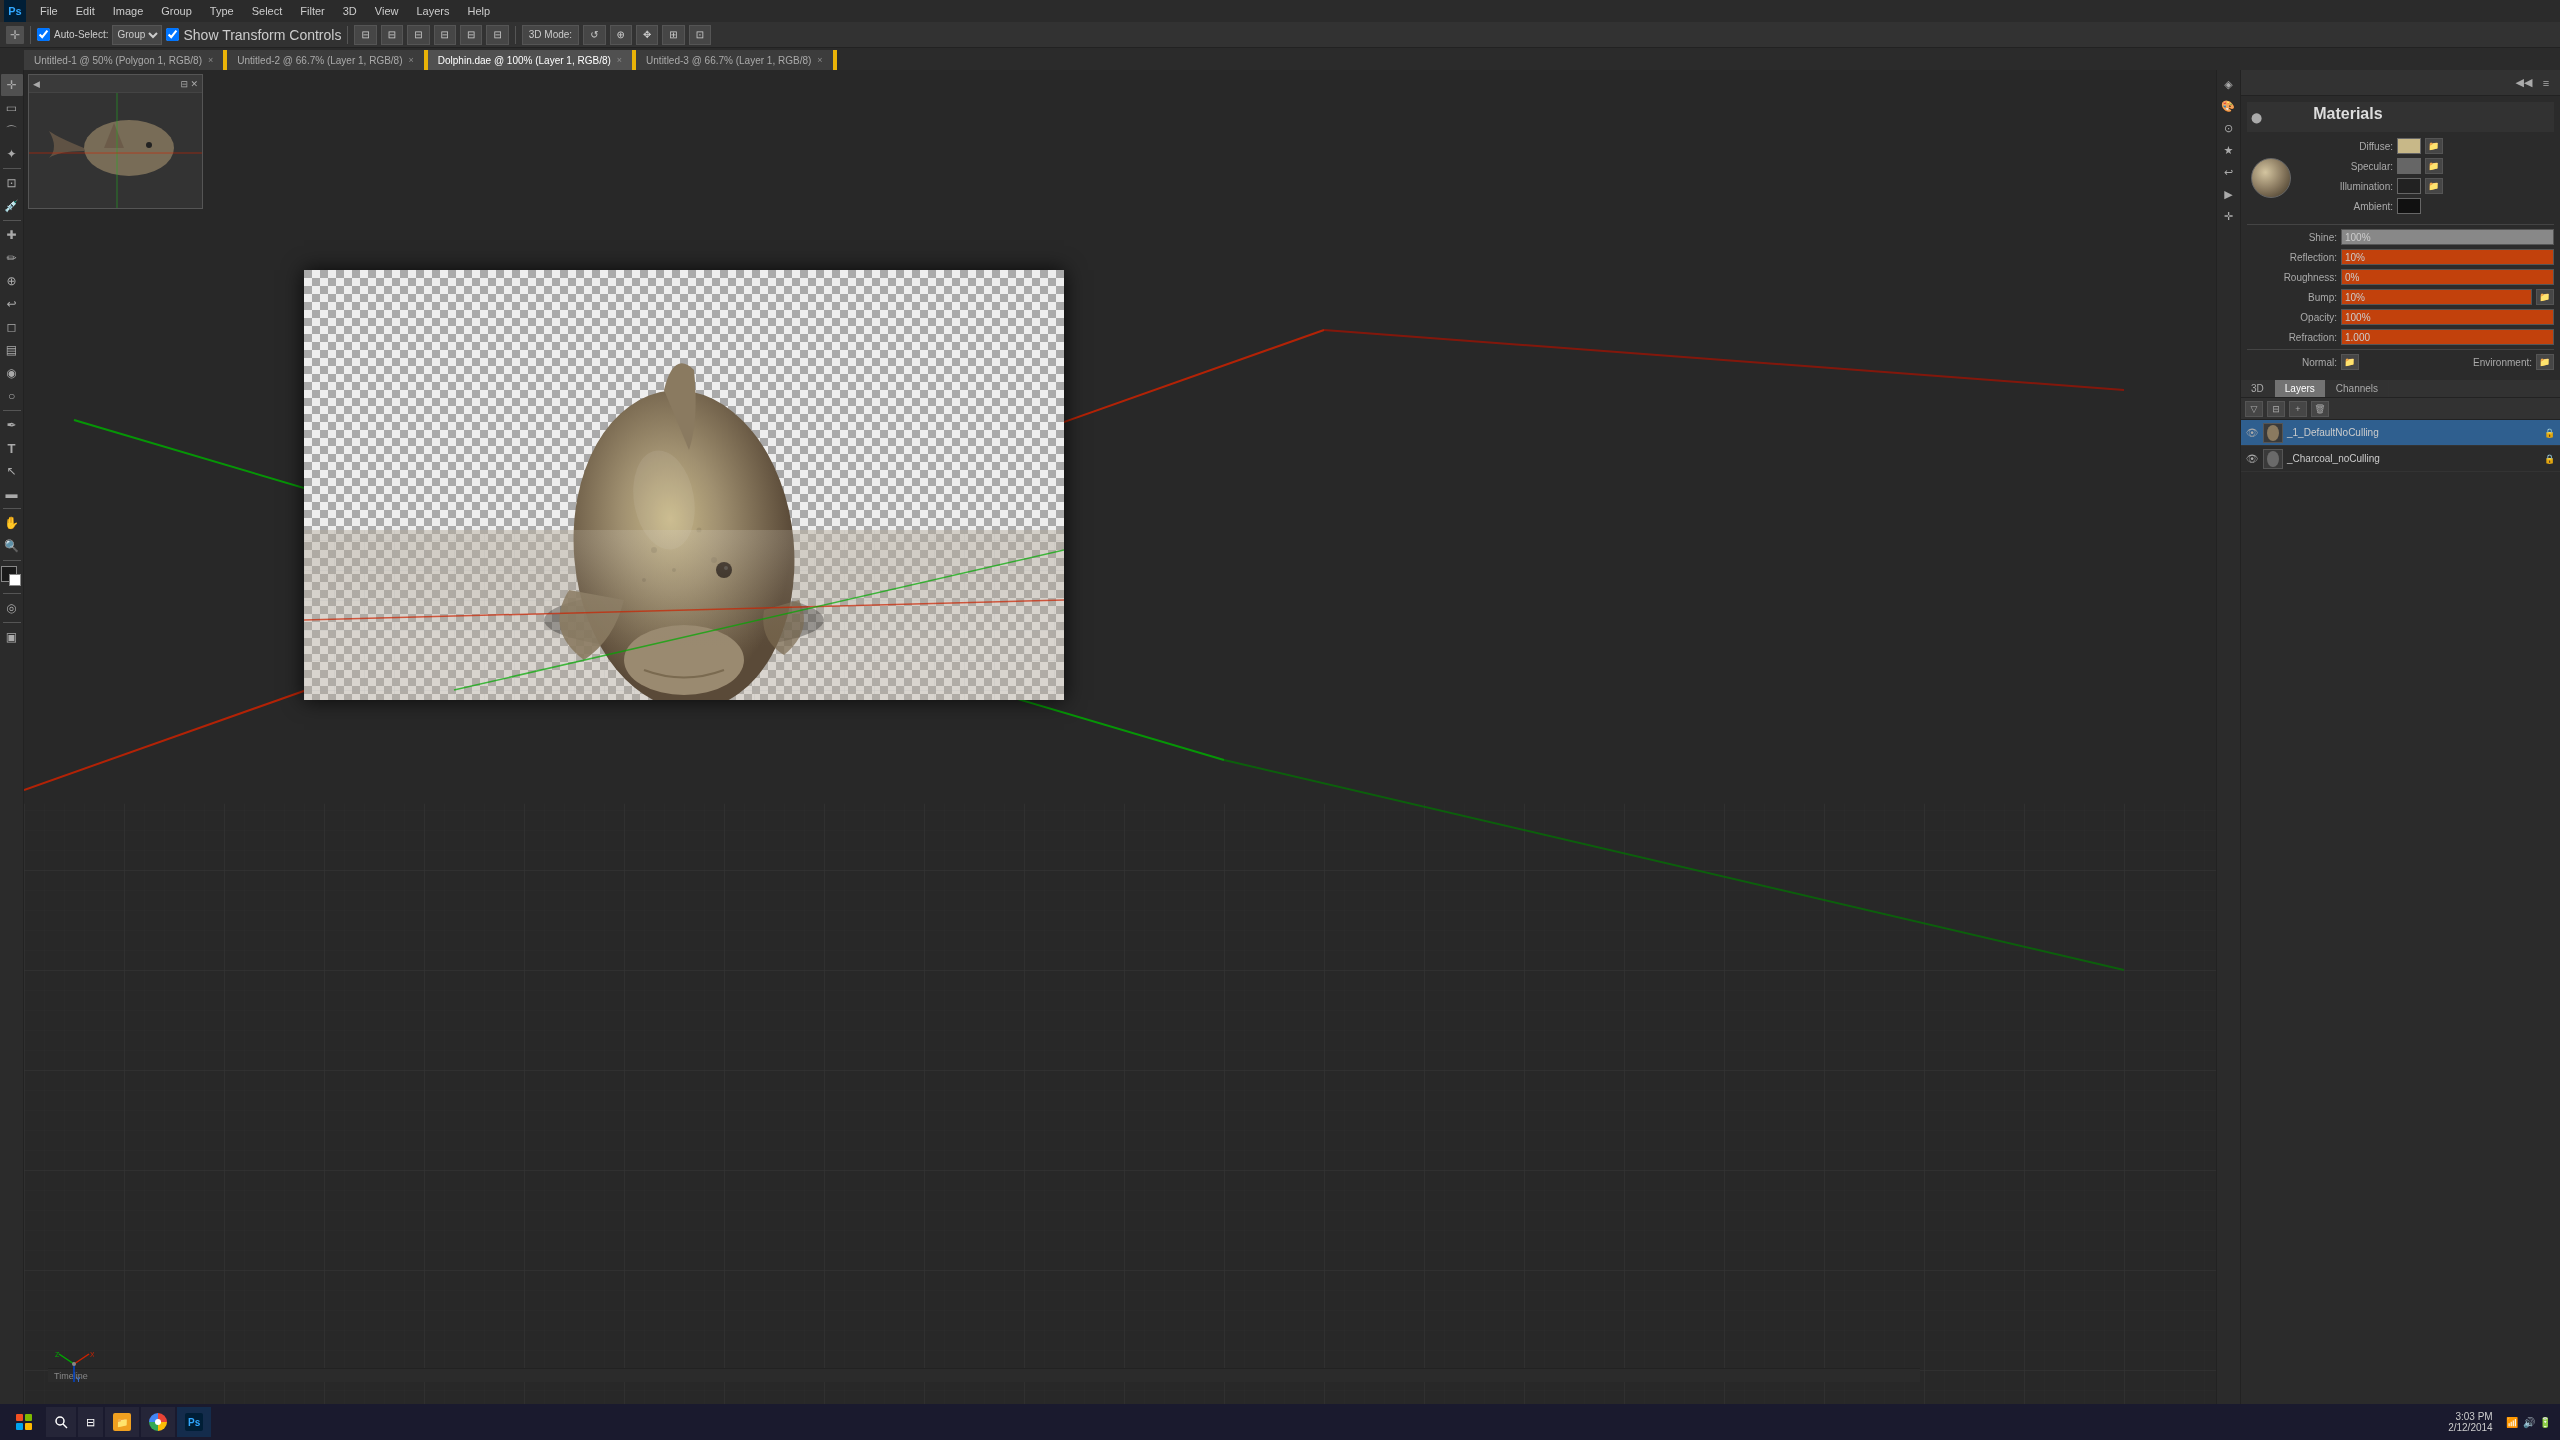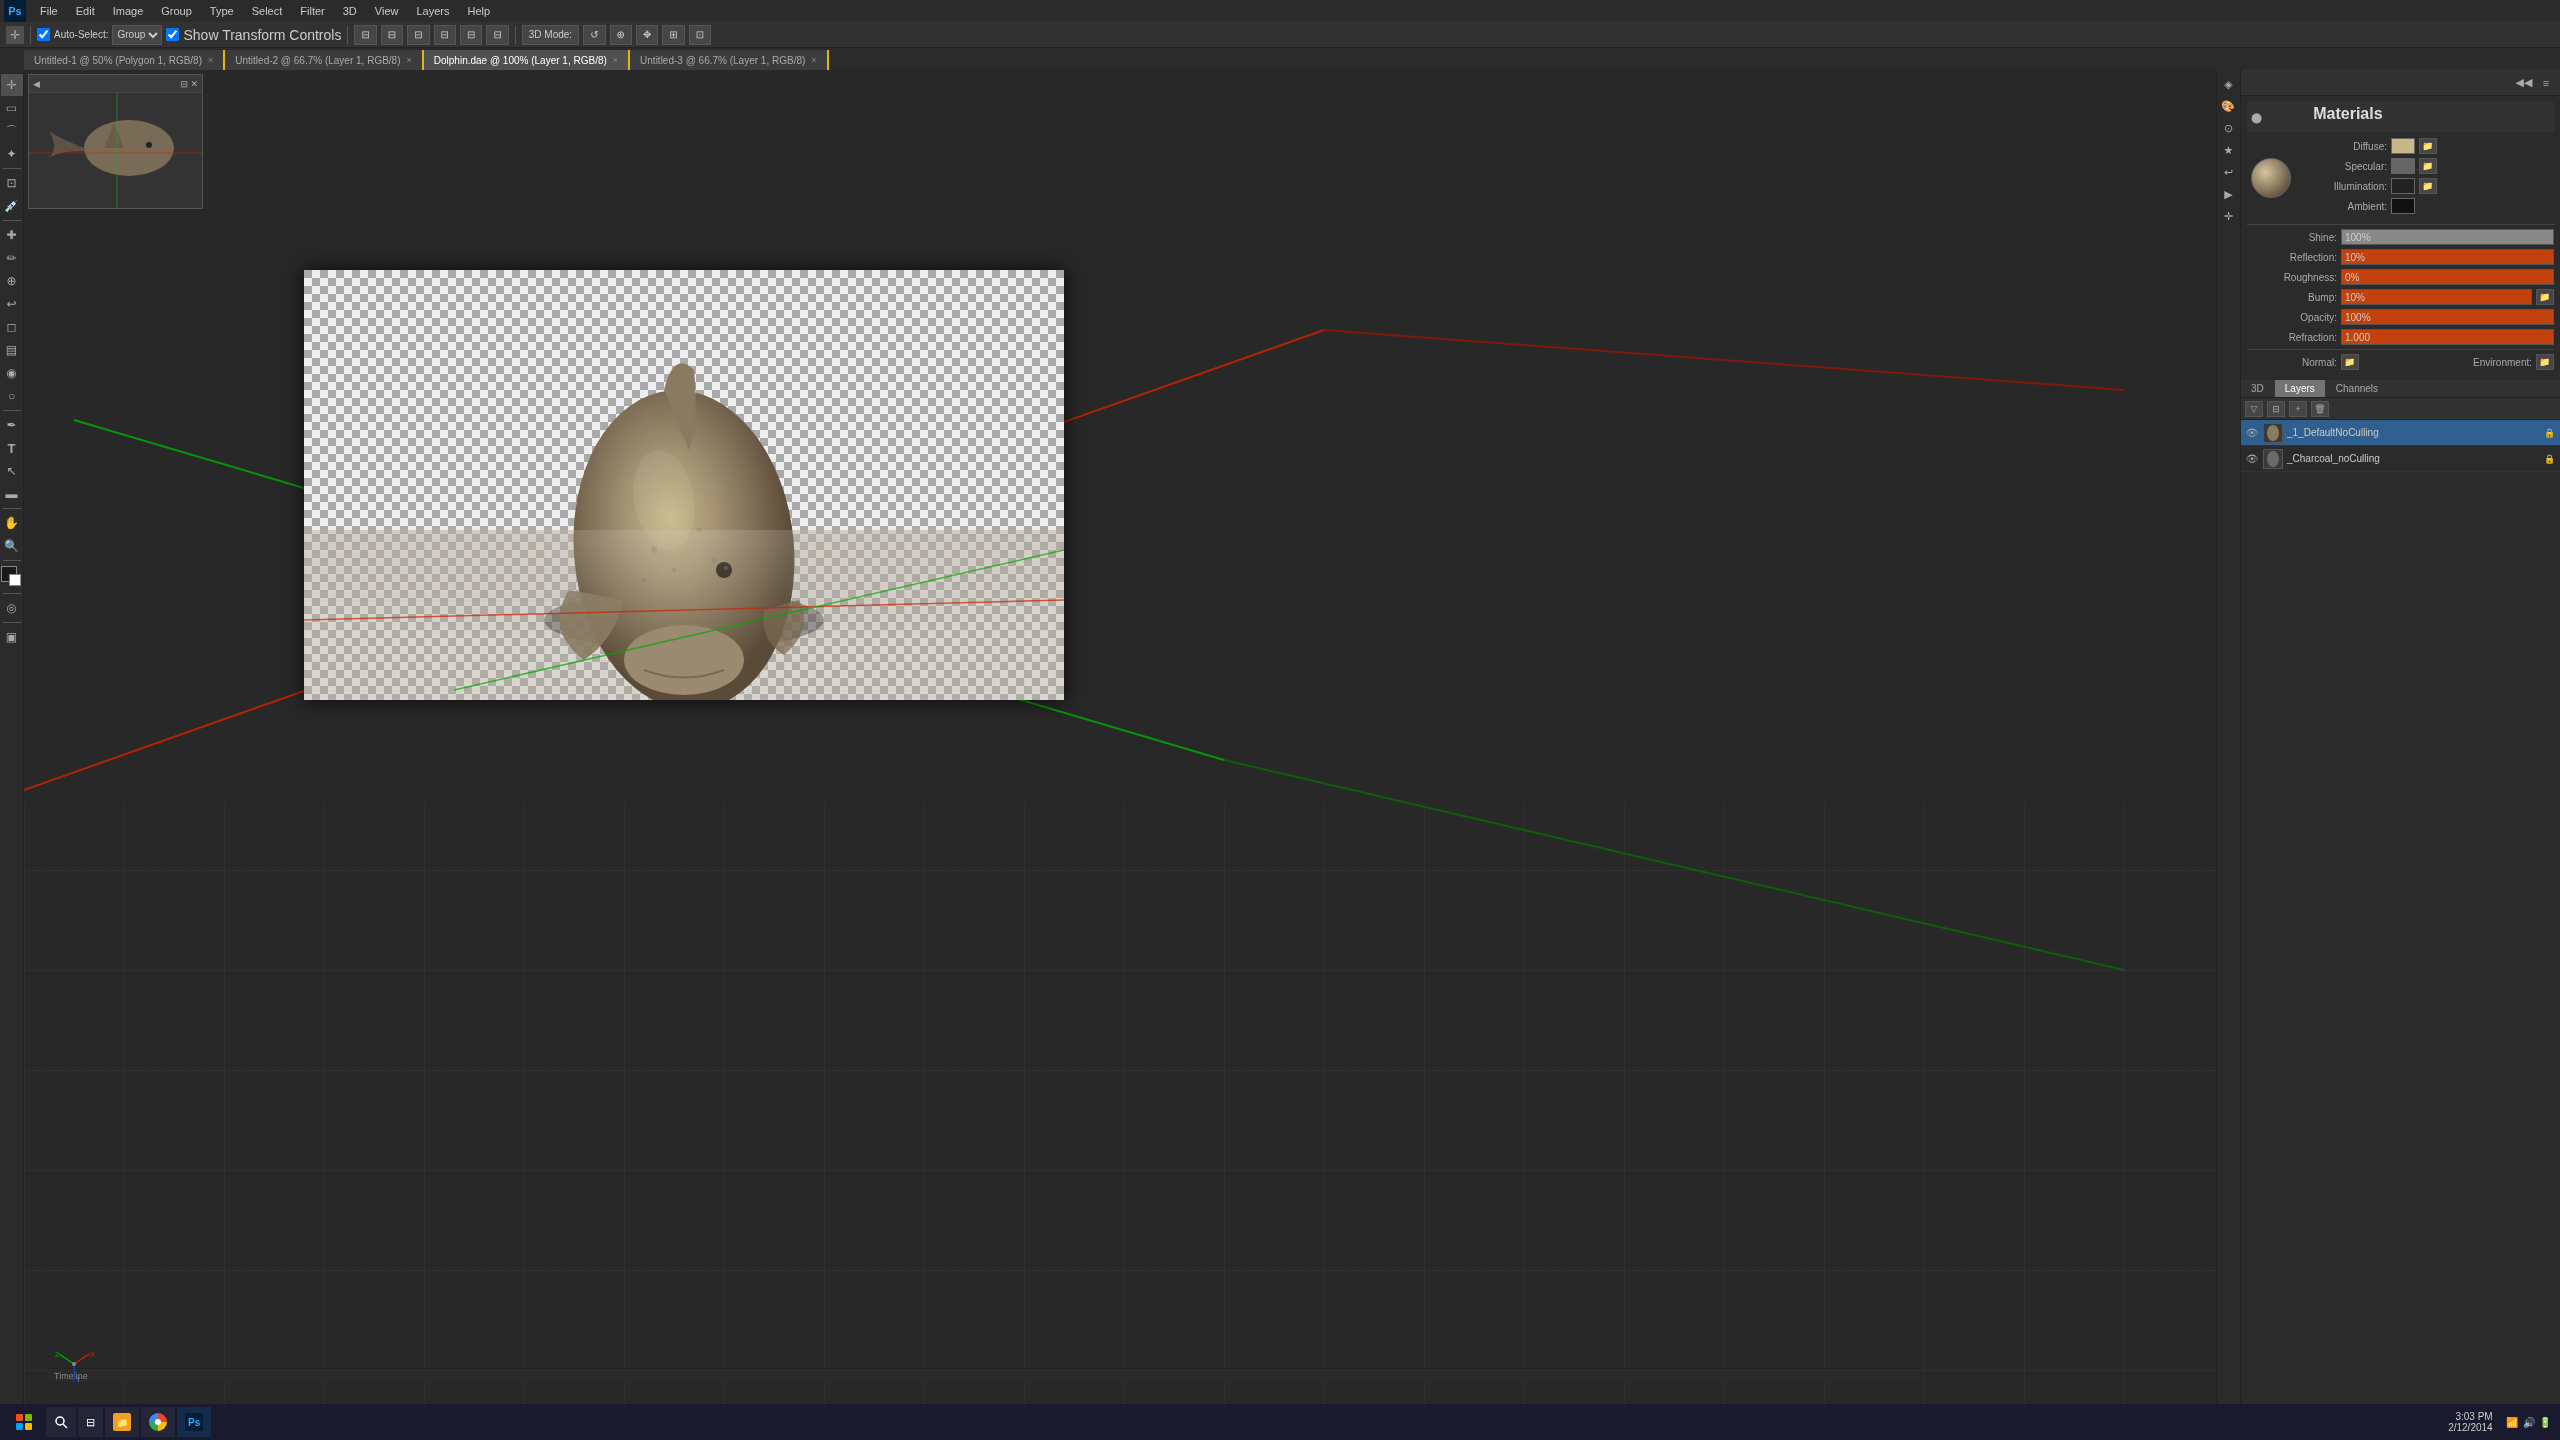--- a/index.html
+++ b/index.html
@@ -114,21 +114,21 @@
     }
     .tab {
       height: 20px;
       padding: 0 10px;
       background: #3c3c3c;
       color: #aaa;
       font-size: 10px;
       display: flex;
       align-items: center;
       gap: 6px;
-      border-right: 2px solid #eab308;
+      border-right: 4px solid #eab308;
       cursor: pointer;
       white-space: nowrap;
     }
     .tab.active {
       background: #505050;
       color: #fff;
     }
     .tab-close {
       font-size: 9px;
       color: #888;
@@ -869,21 +869,21 @@
     <div class="rp-icon">≡</div>
   </div>
 
   <div id="properties-panel">
 
     <div style="display:flex;align-items:center;gap:4px;margin-bottom:6px;background:#323232;padding:3px 4px;">
       <span style="font-size:10px;color:#aaa;">⬤</span>
       <span class="panel-title">Materials</span>
     </div>
 
-    <div style="display:flex;align-items:center;margin-bottom:6px;">
+    <div style="display:flex;align-items:center;margin-bottom:6px;gap:6px;">
       <div class="prop-sphere"></div>
       <div style="flex:1;margin-left:6px;">
 
         <div class="prop-row">
           <span class="prop-label">Diffuse:</span>
           <div class="prop-color-swatch" style="background:#c8b888;"></div>
           <div class="prop-icon-btn">📁</div>
         </div>
 
         <div class="prop-row">

